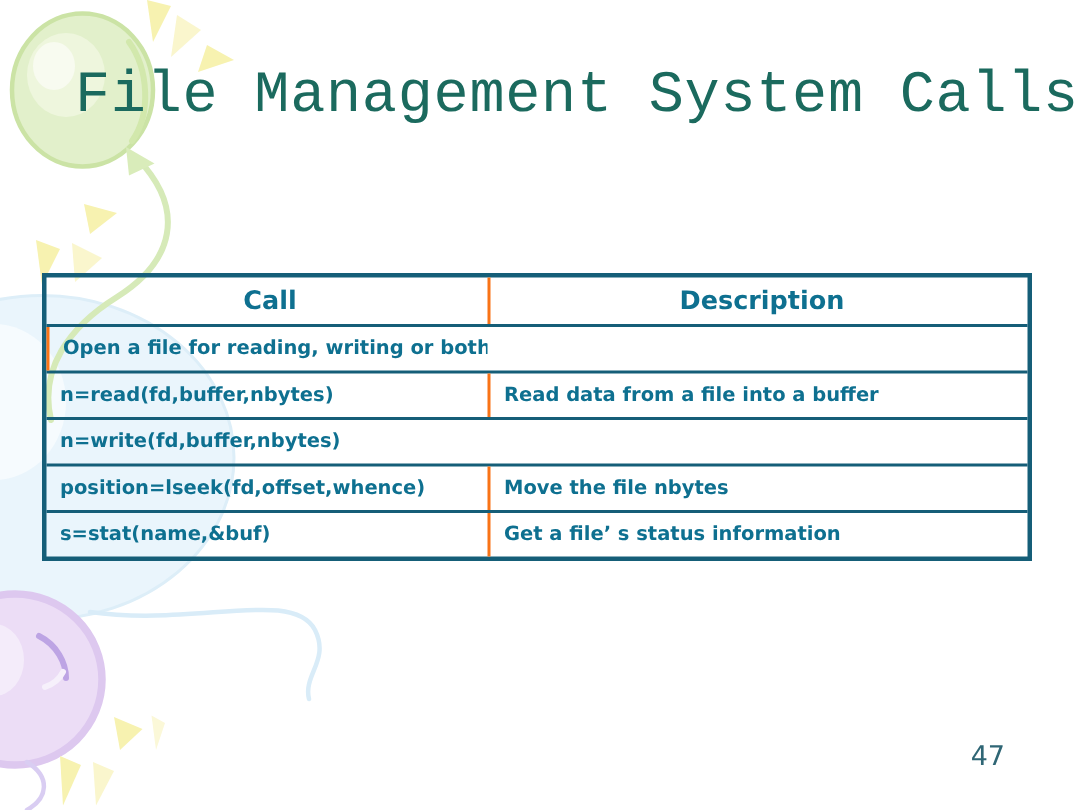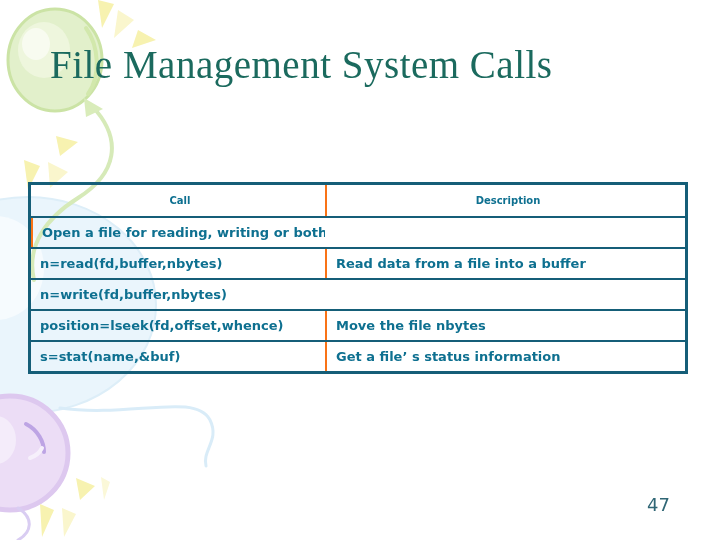--- a/index.html
+++ b/index.html
@@ -16,21 +16,21 @@
     position: absolute;
     left: 0; top: 0;
     width: 720px; height: 540px;
     pointer-events: none;
   }
   .title {
     position: absolute;
     left: 50px;
     top: 42px;
     width: 640px;
-    font-family: Liberation Serif, serif;
+    font-family: Liberation Mono, monospace;
     font-size: 39px;
     font-weight: normal;
     letter-spacing: 0.5px;
     color: #1b6a5e;
     white-space: nowrap;
   }
   .syscall-table {
     position: absolute;
     left: 28px;
     top: 182px;
@@ -53,21 +53,21 @@
     font-size: 13px;
     font-weight: bold;
     color: #0e7090;
     white-space: nowrap;
     overflow: hidden;
   }
   .cell.desc { border-left: 2px solid #f97316; }
   .cell.head {
     justify-content: center;
     padding-left: 4px;
-    font-size: 10px;
+    font-size: 17px;
   }
   .page-number {
     position: absolute;
     right: 50px;
     top: 494px;
     font-size: 18px;
     color: #2f6675;
     font-family: "DejaVu Sans", sans-serif;
   }
 </style>

